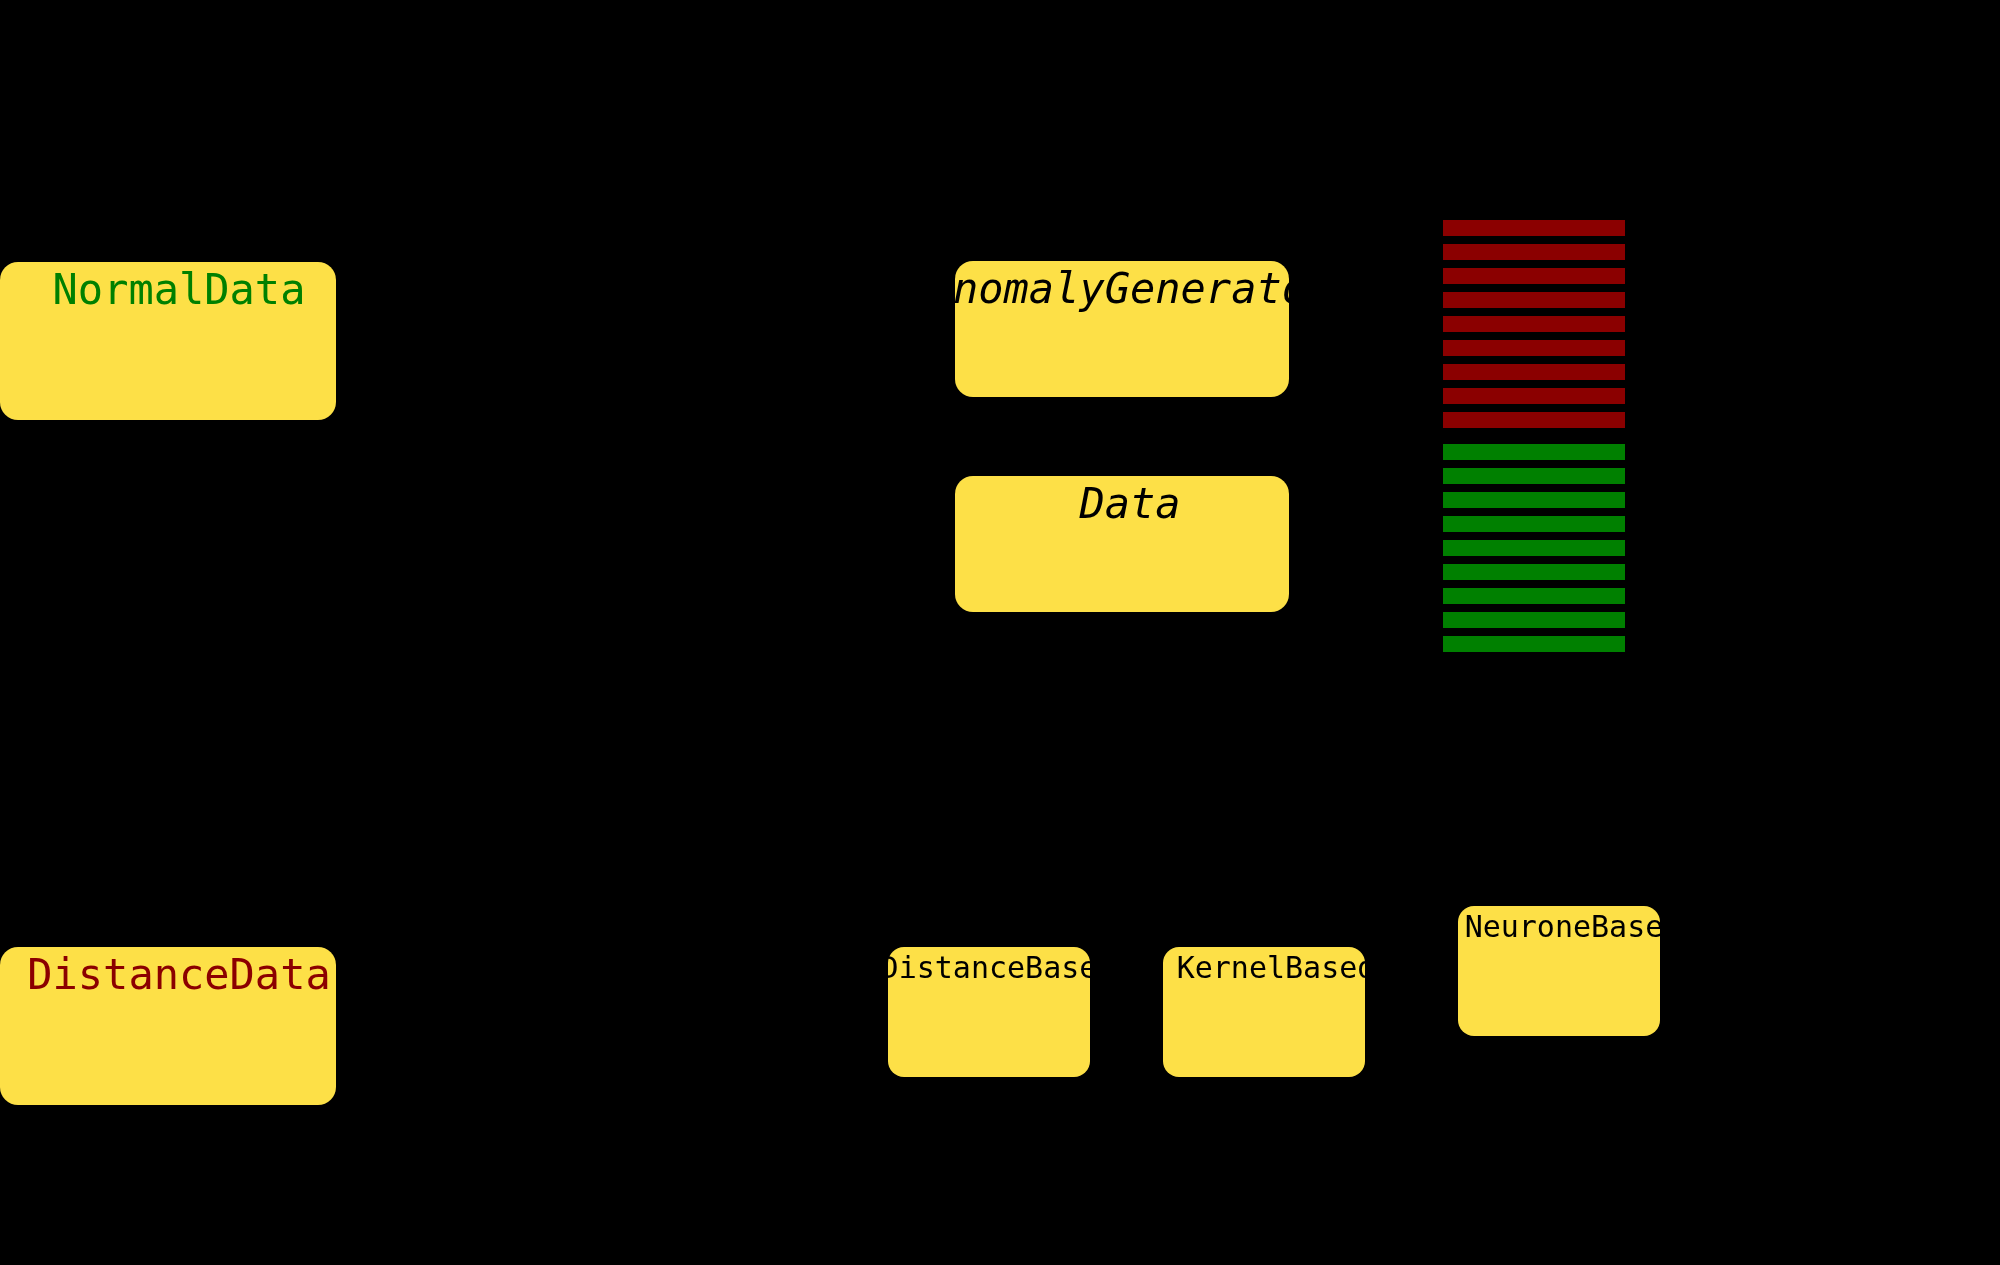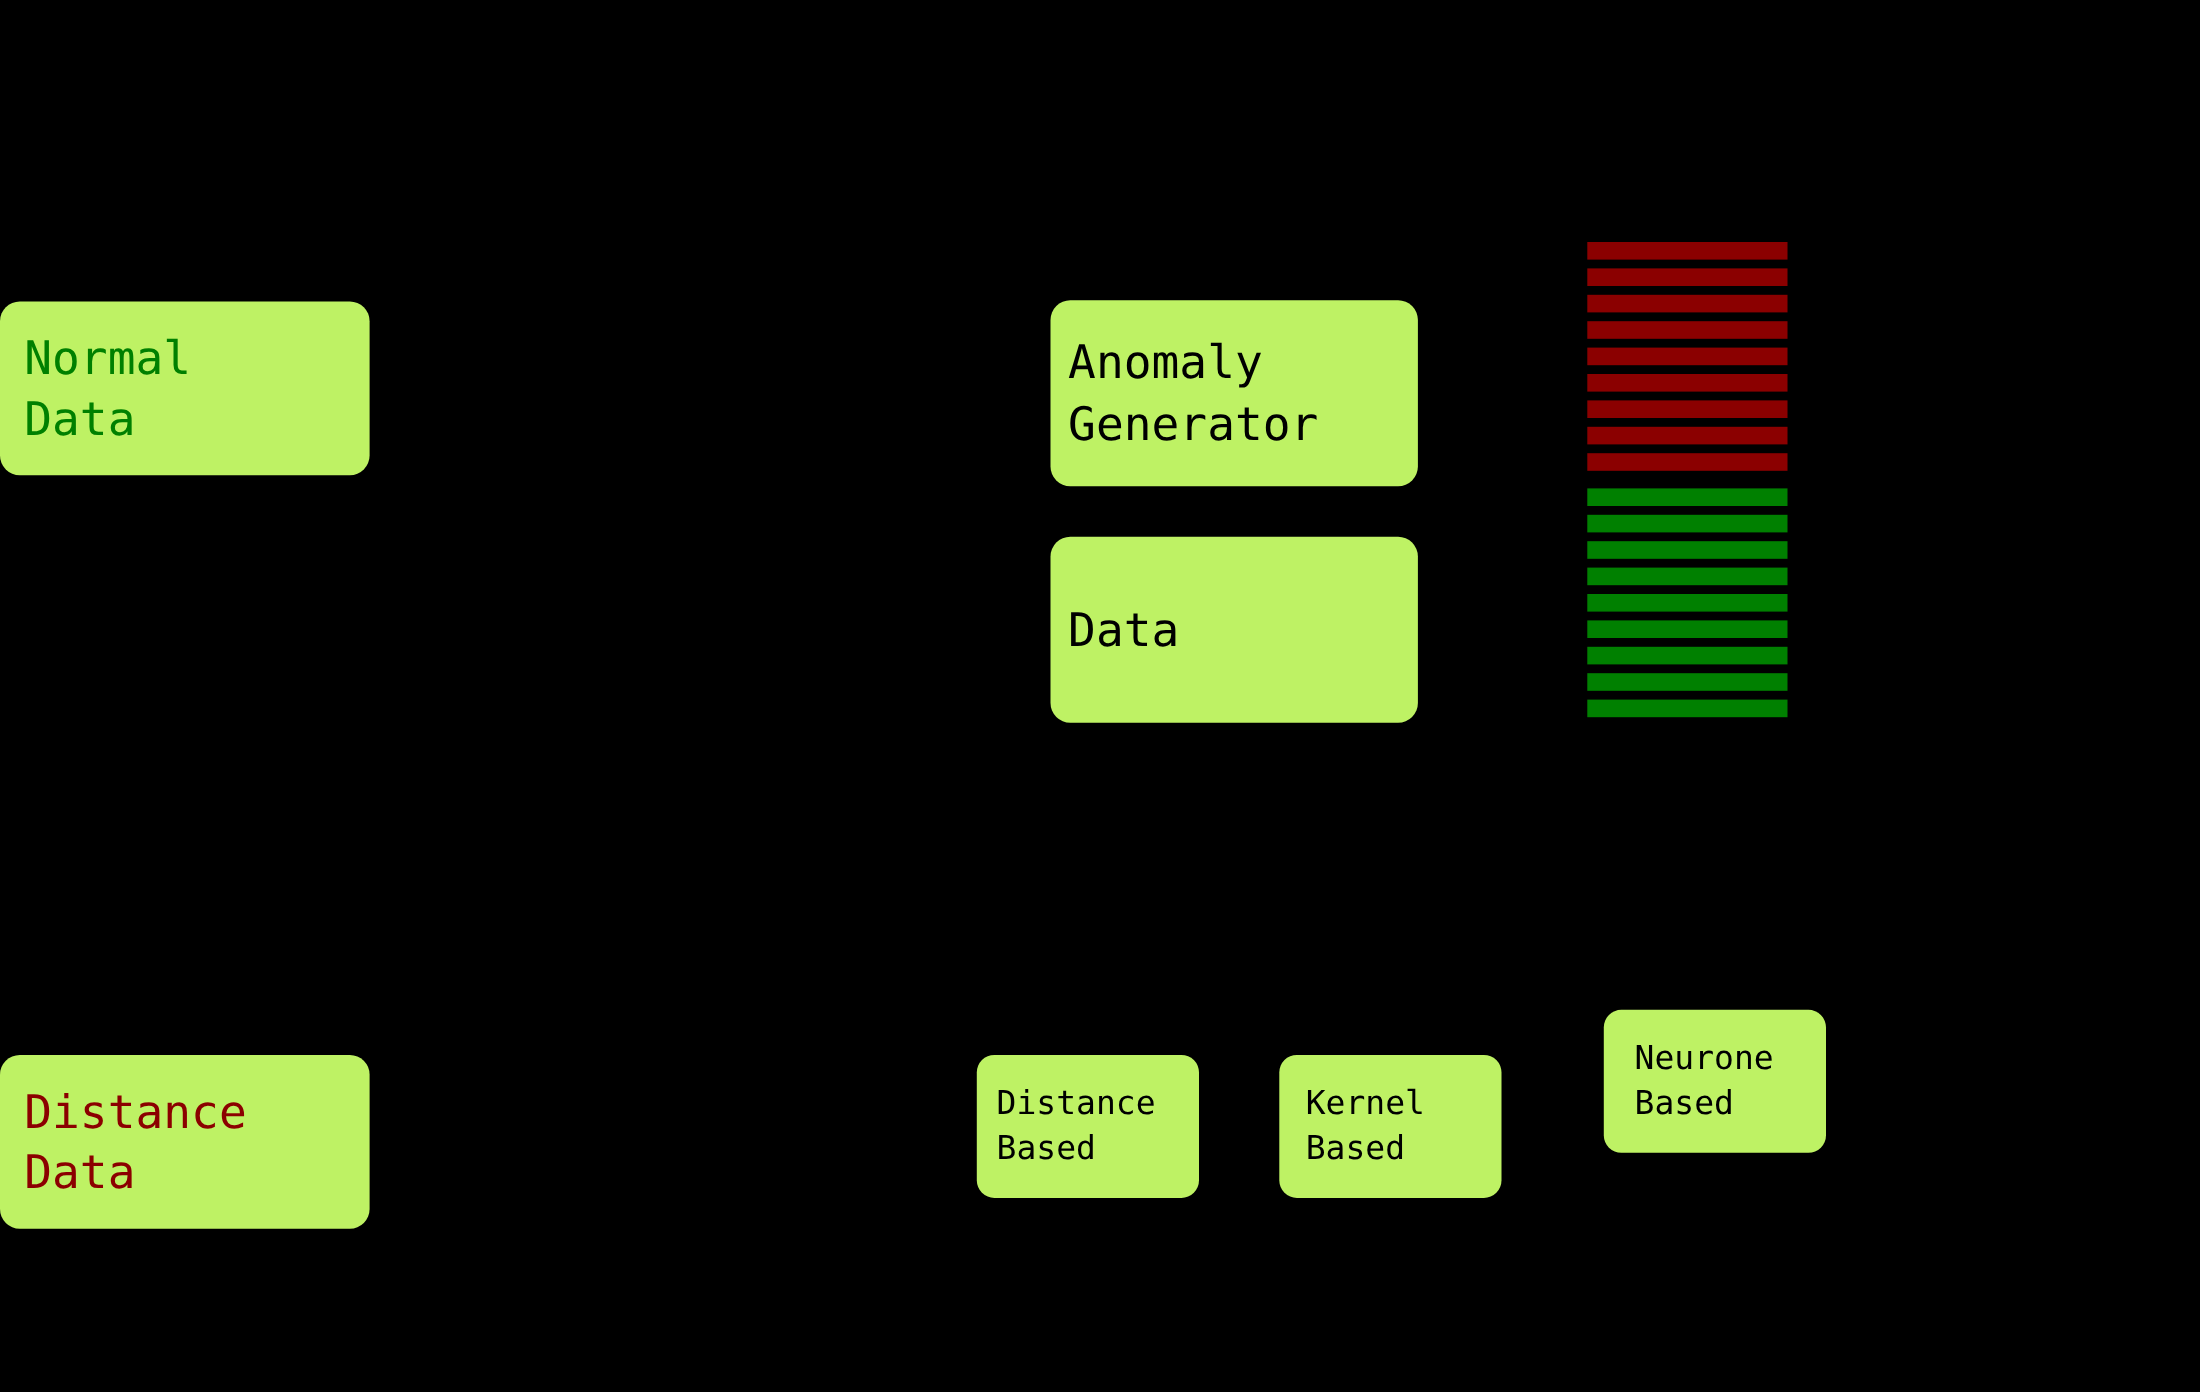--- a/index.html
+++ b/index.html
@@ -11,48 +11,48 @@
   #canvas {
     position: relative;
     width: 2000px;
     height: 1265px;
     background: #000000;
     overflow: hidden;
     font-family: "DejaVu Sans Mono", "Liberation Mono", monospace;
   }
   .node-box {
     position: absolute;
-    background: #bef264;
+    background: #fde047;
     border-radius: 18px;
     box-sizing: border-box;
     display: flex;
-    flex-direction: column;
+    flex-direction: row;
     justify-content: center;
     align-items: flex-start;
-    margin-top: 12px;
   }
   .node-label {
     display: block;
     white-space: pre;
     line-height: 1.32;
     letter-spacing: 0px;
   }
   
   .box-lg {
     width: 336px;
     height: 158px;
     padding-left: 22px;
   }
   .box-lg .node-label {
     font-size: 42px;
   }
   .box-mid {
     width: 334px;
-    height: 169px;
+    height: 136px;
     padding-left: 16px;
+    font-style: italic;
   }
   .box-mid .node-label {
     font-size: 42px;
     color: #000000;
   }
   
   .box-sm {
     width: 202px;
     height: 130px;
     border-radius: 16px;

